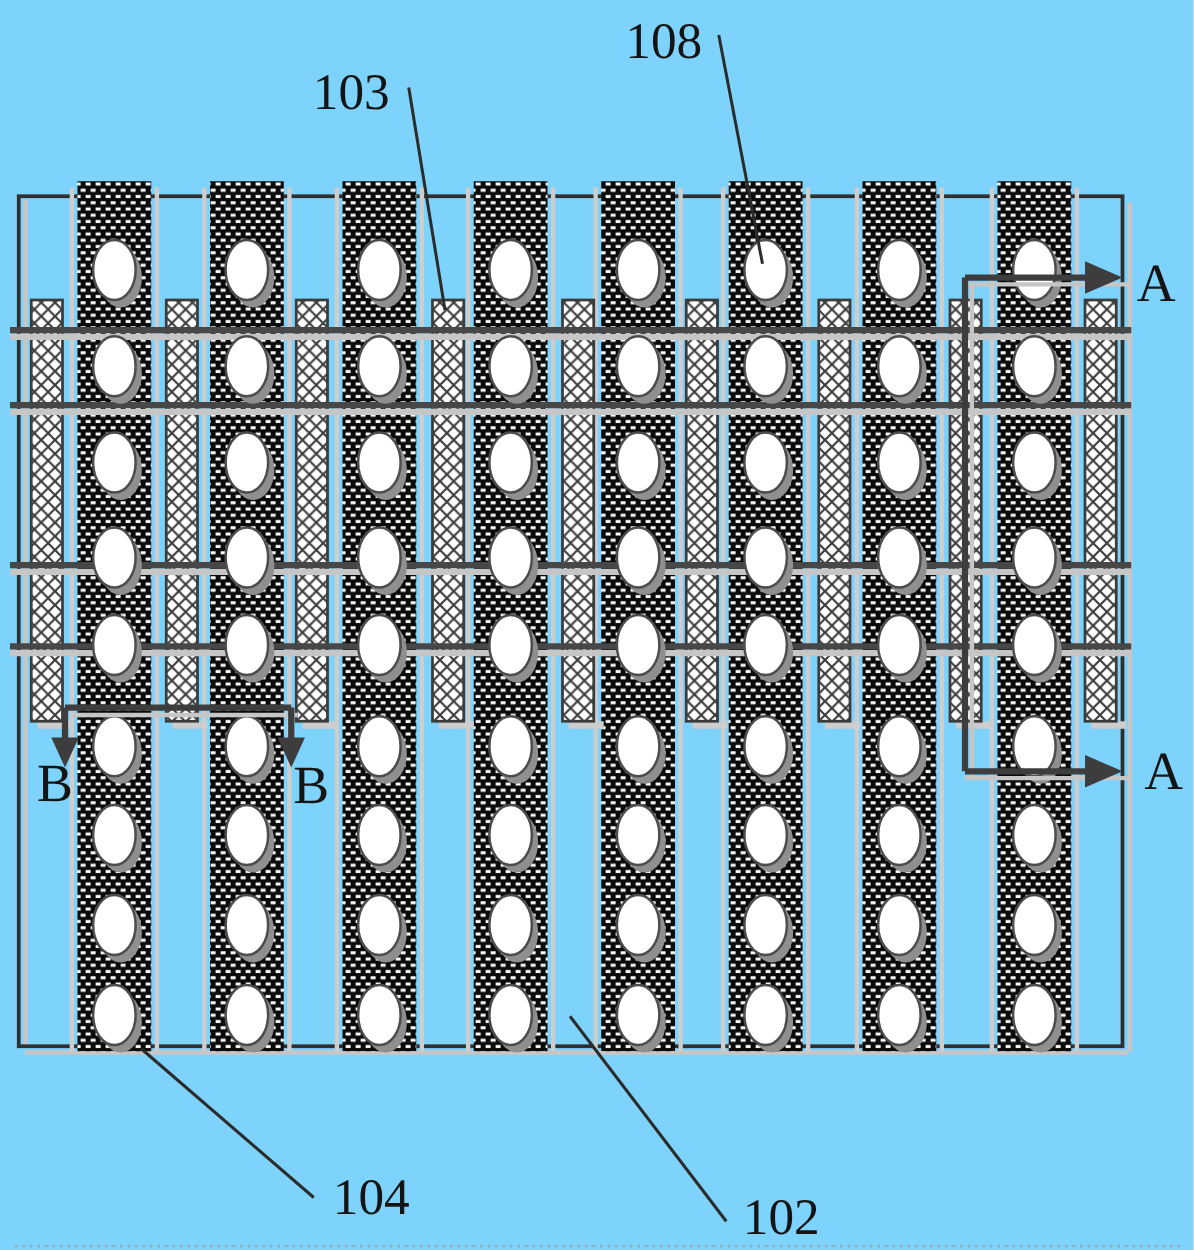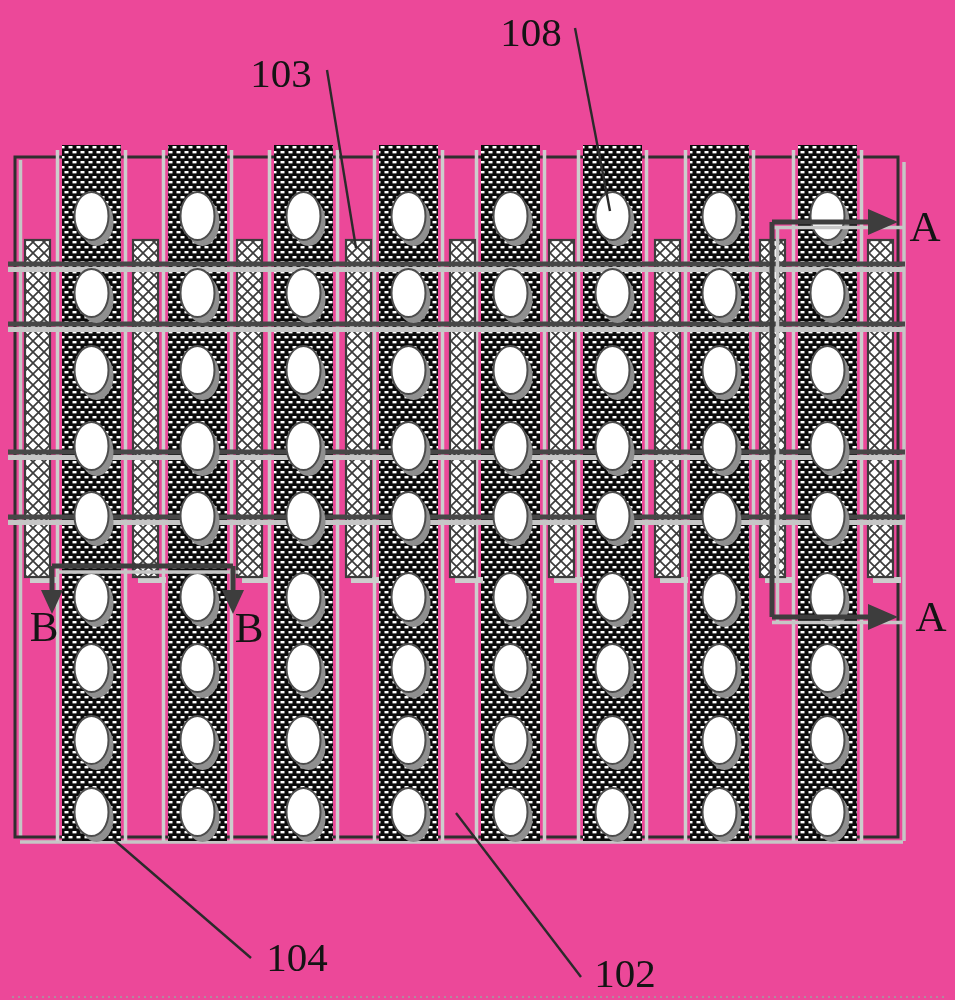--- a/index.html
+++ b/index.html
@@ -1,16 +1,16 @@
 <!DOCTYPE html>
 <html><head>
 <meta charset="utf-8">
 <style>
   html,body{margin:0;padding:0;background:#ffffff;}
-  .stage{position:relative;width:955px;height:1000px;background:#ec4899;overflow:hidden;text-align:right;}
+  .stage{position:relative;width:955px;height:1000px;background:#7dd3fc;overflow:hidden;text-align:right;}
   svg{display:block;}
   text{font-family:"Liberation Serif","DejaVu Serif",serif;fill:#141414;}
   .reftext{font-size:41px;}
   .sectext{font-size:43px;}
   .sec{stroke:#3d3d3d;stroke-width:5;fill:none;}
   .sechead{fill:#3d3d3d;stroke:none;}
   .leader{stroke:#2b2b2b;stroke-width:2.4;fill:none;}
   .shadowline{stroke:#c6c6c6;stroke-width:3.5;fill:none;}
   .frame{stroke:#2f2f2f;stroke-width:3;fill:none;}
   .dotline{stroke:#9f9f9f;stroke-width:1.6;stroke-dasharray:2 4;fill:none;}

